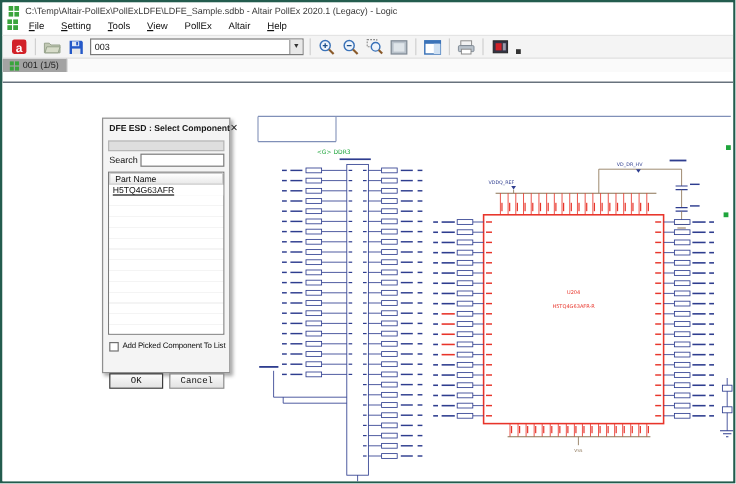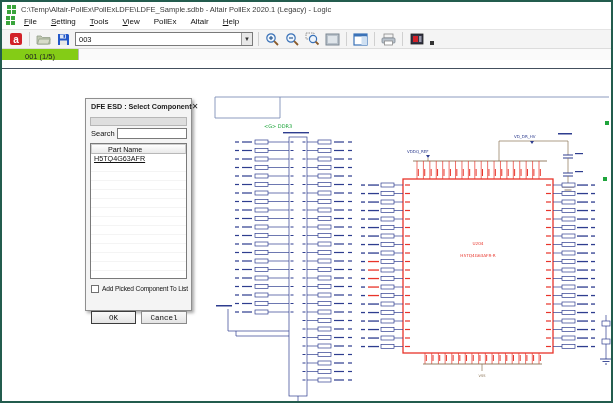--- a/index.html
+++ b/index.html
@@ -11,34 +11,34 @@
   .titlebar .ttl{font-size:7.5px;color:#3a3a3a;white-space:nowrap;}
   .menubar{position:absolute;left:0;top:14px;width:609px;height:14px;background:#fff;display:flex;gap:2px;padding-left:4px;border-bottom:1px solid #e4e4e4;}
   .mi{font-size:8px;color:#111;padding:1px 7px;cursor:default;}
   .toolbar{position:absolute;left:0;top:28px;width:609px;height:19px;background:#f4f4f4;display:flex;align-items:center;gap:3px;padding-left:5px;border-bottom:1px solid #dcdcdc;}
   .tbtn{width:17px;height:17px;display:flex;align-items:center;justify-content:center;}
   .tsep{width:1px;height:14px;background:#d0d0d0;margin:0 2px;}
   .combo{width:178px;height:14px;background:#fff;border:1px solid #7a7a7a;display:flex;align-items:center;position:relative;}
   .combo .cval{font-size:7.5px;padding-left:3px;color:#111;flex:1;}
   .combo .carr{width:11px;height:12px;background:#e8e8e8;border-left:1px solid #9a9a9a;display:flex;align-items:center;justify-content:center;font-size:6px;color:#333;}
   .tabbar{position:absolute;left:0;top:47px;width:609px;height:11px;background:#fafafa;display:flex;align-items:flex-end;}
-  .tab{height:11px;display:flex;align-items:center;gap:3px;padding:0 23px;background:#84cc16;border-right:1px solid #b8b8b8;font-size:7.5px;color:#222;flex-direction:column;}
+  .tab{height:11px;display:flex;align-items:center;gap:3px;padding:0 6px;background:#a3a3a3;border-right:1px solid #b8b8b8;font-size:7.5px;color:#222;}
   .canvas{position:absolute;left:0;top:66px;width:609px;height:341px;background:#fff;border-top:1px solid #44505e;}
   #schsvg{position:absolute;left:0;top:0;}
   
   .dialog{position:absolute;left:83px;top:29px;width:107px;height:213px;background:#f4f4f4;border:1px solid #8f8f8f;
     box-shadow:2px 2px 3px rgba(0,0,0,.35);}
   .dlg-title{position:absolute;left:0;top:0;width:100%;height:15px;display:flex;align-items:center;}
   .dlg-title .t{font-size:7.2px;font-weight:600;color:#1a1a1a;padding-left:5px;flex:1;white-space:nowrap;}
   .dlg-x{width:13px;height:13px;display:flex;align-items:center;justify-content:center;font-size:8px;color:#222;}
   .dlg-progress{position:absolute;left:4px;top:18px;width:97px;height:9px;background:#dedede;border:1px solid #b6b6b6;}
   .dlg-search-label{position:absolute;left:5px;top:30px;font-size:7.5px;color:#111;}
   .dlg-search{position:absolute;left:31px;top:29px;width:70px;height:11px;border:1px solid #7a7a7a;background:#fff;font-size:7.5px;padding:0 2px;font-family:inherit;}
   .dlg-list{position:absolute;left:4px;top:44px;width:97px;height:136px;background:#fff;border:1px solid #7a7a7a;}
-  .lhead{height:10px;background:linear-gradient(#fefefe,#e9e9e9);border-bottom:1px solid #c6c6c6;font-size:7.2px;color:#111;padding-left:16px;display:flex;align-items:center;border:1px solid #cfcfcf;border-bottom-color:#b8b8b8;margin:0;}
+  .lhead{height:10px;background:linear-gradient(#fefefe,#e9e9e9);border-bottom:1px solid #c6c6c6;font-size:7.2px;color:#111;padding-left:4px;display:flex;align-items:center;border:1px solid #cfcfcf;border-bottom-color:#b8b8b8;margin:0;}
   .lbody{height:124px;background:repeating-linear-gradient(#fff 0 8px,#f4f4f4 8px 9px);}
   .lrow{height:9px;font-size:7.2px;color:#111;padding-left:3px;display:flex;align-items:center;background:#fff;text-decoration:underline;}
   .dlg-check{position:absolute;left:5px;top:186px;width:8px;height:8px;background:#fff;border:1px solid #707070;}
   .dlg-check-label{position:absolute;left:16px;top:186px;font-size:6.6px;letter-spacing:-0.15px;color:#111;white-space:nowrap;}
   .dlg-btn{position:absolute;top:197px;height:13px;background:linear-gradient(#fafafa,#e3e3e3);border:1px solid #8a8a8a;font-size:7.5px;color:#111;display:flex;align-items:center;justify-content:center;font-family:Liberation Mono, monospace;margin-top:15px;}
   .btn-ok{left:5px;width:45px;border-color:#3c3c3c;}
   .btn-cancel{left:55px;width:46px;}
   u{text-decoration:underline;}
 </style>
 </head>

